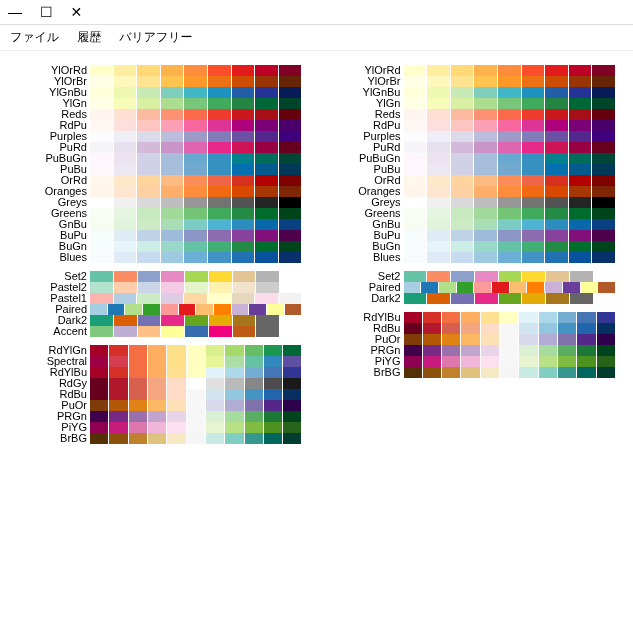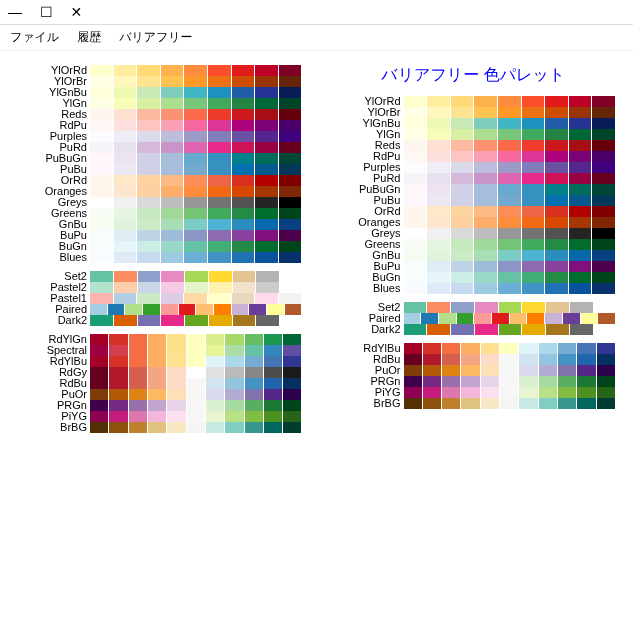--- a/index.html
+++ b/index.html
@@ -355,20 +355,33 @@
             <div class="sw" style="background: rgb(27, 158, 119);"></div>
             <div class="sw" style="background: rgb(217, 95, 2);"></div>
             <div class="sw" style="background: rgb(117, 112, 179);"></div>
             <div class="sw" style="background: rgb(231, 41, 138);"></div>
             <div class="sw" style="background: rgb(102, 166, 30);"></div>
             <div class="sw" style="background: rgb(230, 171, 2);"></div>
             <div class="sw" style="background: rgb(166, 118, 29);"></div>
             <div class="sw" style="background: rgb(102, 102, 102);"></div>
           </div>
         </div>
+        <div class="row">
+          <div class="label">Accent</div>
+          <div class="swatches" style="max-width: 66.6667%;">
+            <div class="sw" style="background: rgb(127, 201, 127);"></div>
+            <div class="sw" style="background: rgb(190, 174, 212);"></div>
+            <div class="sw" style="background: rgb(253, 192, 134);"></div>
+            <div class="sw" style="background: rgb(255, 255, 153);"></div>
+            <div class="sw" style="background: rgb(56, 108, 176);"></div>
+            <div class="sw" style="background: rgb(240, 2, 127);"></div>
+            <div class="sw" style="background: rgb(191, 91, 23);"></div>
+            <div class="sw" style="background: rgb(102, 102, 102);"></div>
+          </div>
+        </div>
       </div>
       <div class="group">
         <div class="row">
           <div class="label">RdYlGn</div>
           <div class="swatches" style="max-width: 91.6667%;">
             <div class="sw" style="background: rgb(165, 0, 38);"></div>
             <div class="sw" style="background: rgb(215, 48, 39);"></div>
             <div class="sw" style="background: rgb(244, 109, 67);"></div>
             <div class="sw" style="background: rgb(253, 174, 97);"></div>
             <div class="sw" style="background: rgb(254, 224, 139);"></div>
@@ -504,21 +517,20 @@
             <div class="sw" style="background: rgb(199, 234, 229);"></div>
             <div class="sw" style="background: rgb(128, 205, 193);"></div>
             <div class="sw" style="background: rgb(53, 151, 143);"></div>
             <div class="sw" style="background: rgb(1, 102, 94);"></div>
             <div class="sw" style="background: rgb(0, 60, 48);"></div>
           </div>
         </div>
       </div>
     </div>
   <div class="col" id="rightcol">
-    <div class="colhdr">バリアフリー 色パレット</div>
   <div class="group">
         <div class="row">
           <div class="label">YlOrRd</div>
           <div class="swatches" style="max-width: 75%;">
             <div class="sw" style="background: rgb(255, 255, 204);"></div>
             <div class="sw" style="background: rgb(255, 237, 160);"></div>
             <div class="sw" style="background: rgb(254, 217, 118);"></div>
             <div class="sw" style="background: rgb(254, 178, 76);"></div>
             <div class="sw" style="background: rgb(253, 141, 60);"></div>
             <div class="sw" style="background: rgb(252, 78, 42);"></div>

